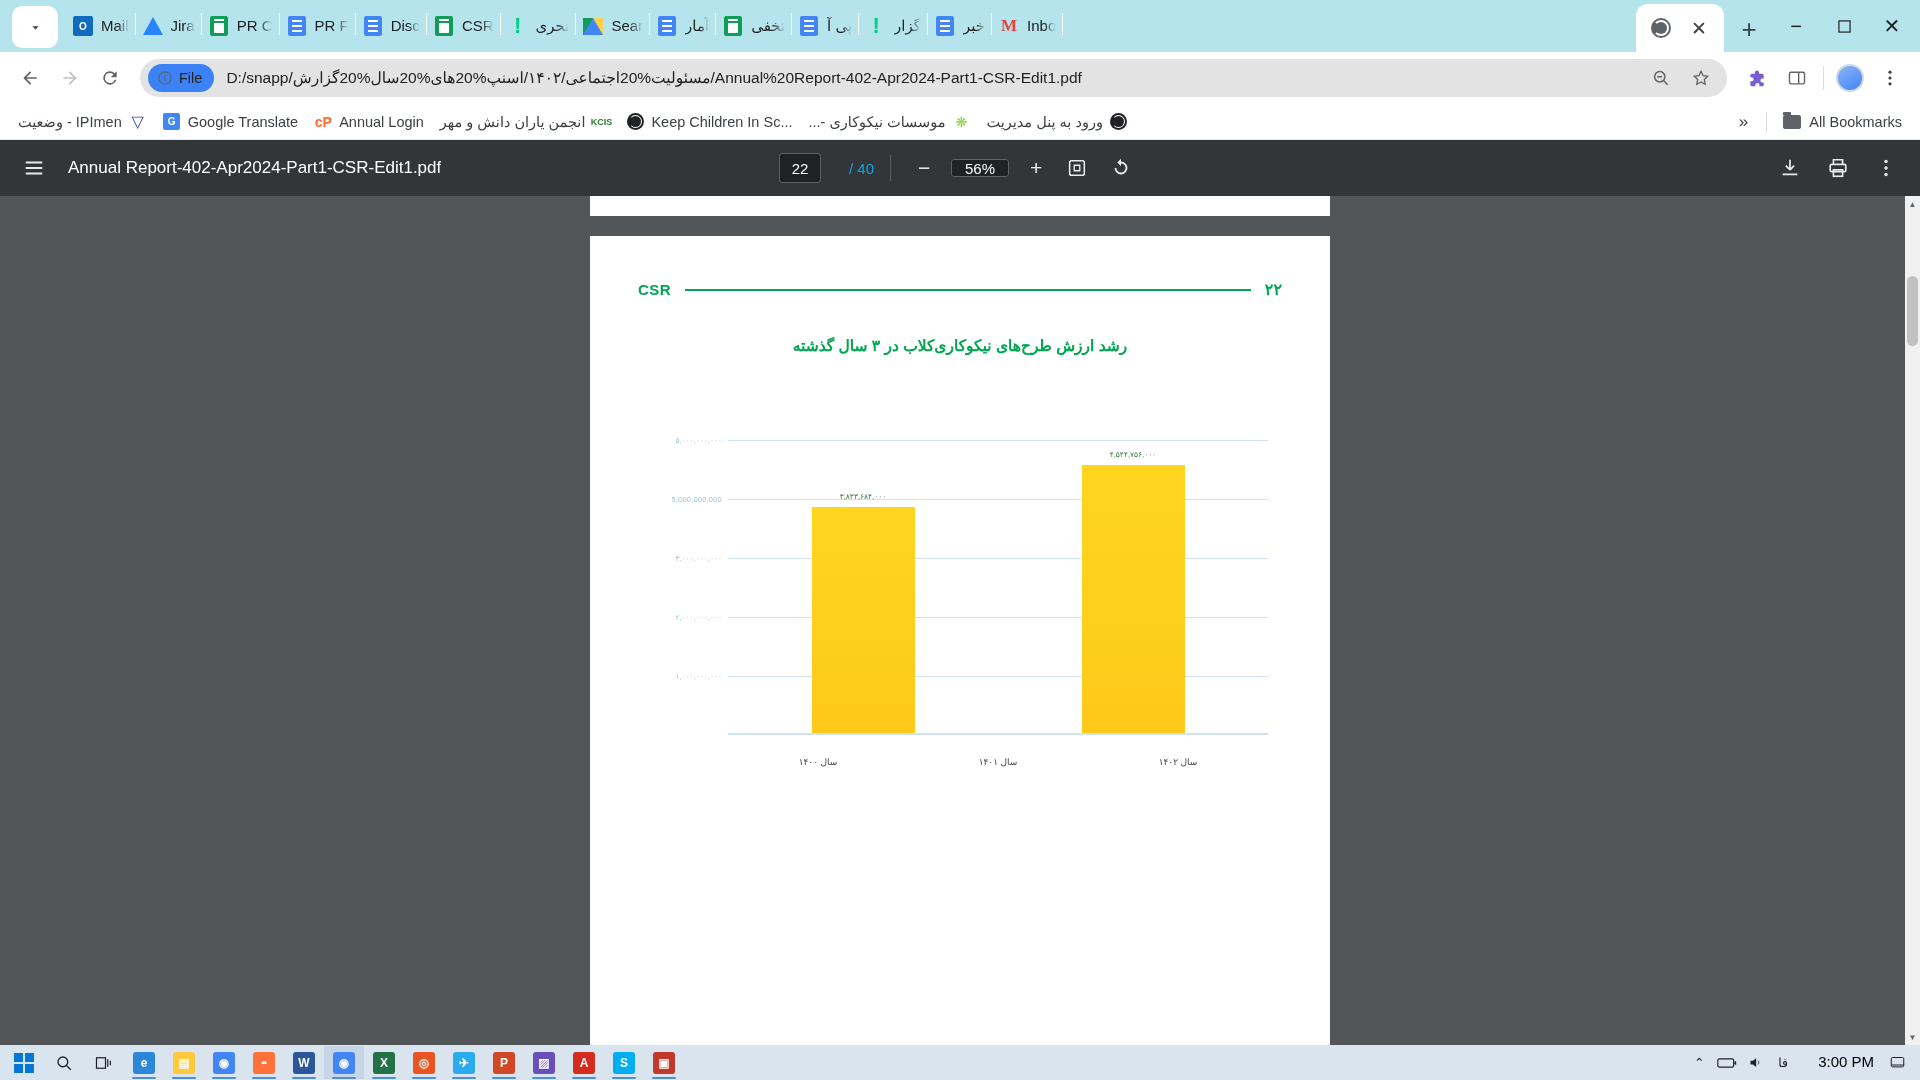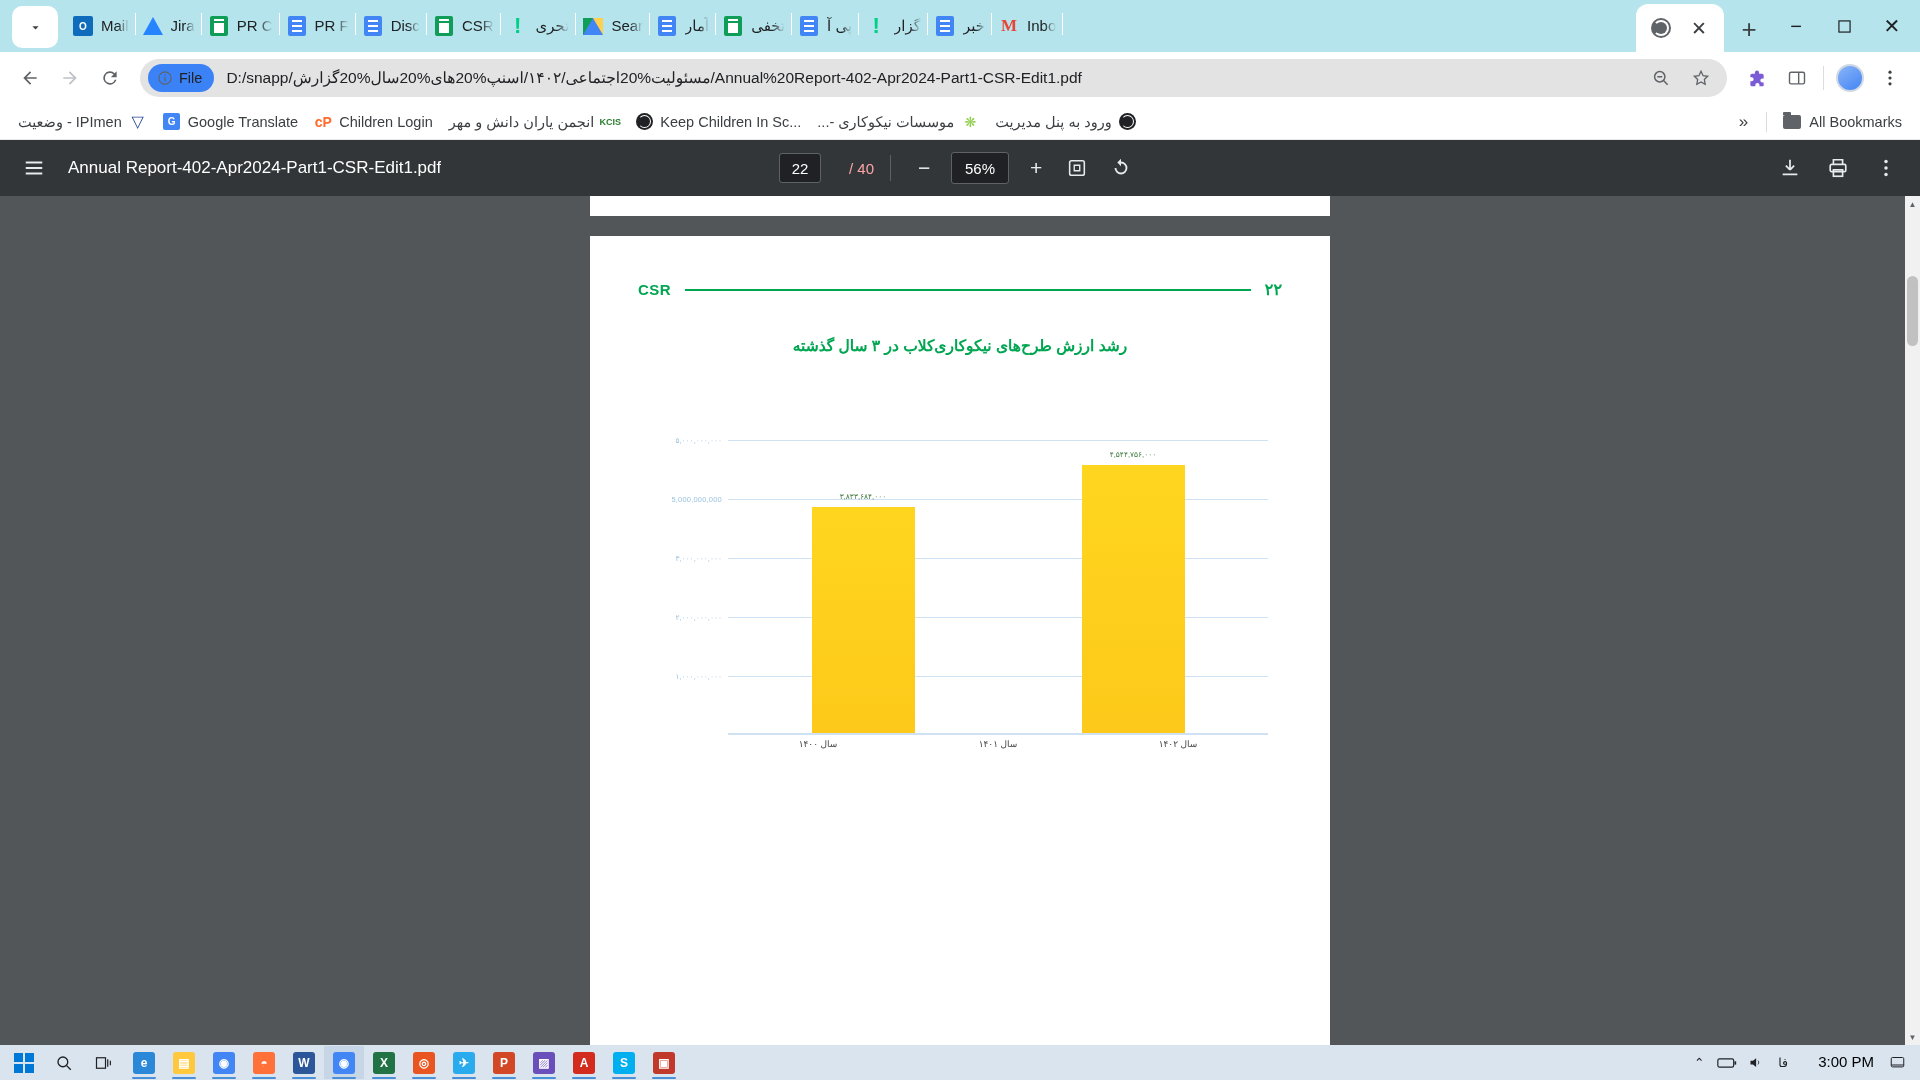--- a/index.html
+++ b/index.html
@@ -249,24 +249,24 @@
   .pdf-center { display:flex; align-items:center; margin-left:auto; margin-right:auto; gap: 4px; position:absolute; left:50%; transform:translateX(-50%);}
   .pagebox {
     width: 42px; height: 30px;
     background: #202124;
     border: 1px solid #5f6368;
     border-radius: 3px;
     color: #fff;
     font-size: 15px;
     display:flex; align-items:center; justify-content:center;
   }
-  .pagecount { font-size: 15px; color: #fca5a5; margin-left: 24px; }
+  .pagecount { font-size: 15px; color: #0ea5e9; margin-left: 24px; }
   .vsep { width:1px; height:26px; background:#5f6368; margin:0 12px;}
   .zoombox {
-    min-width: 58px; height: 32px;
+    min-width: 58px; height: 18px;
     background: #202124;
     border: 1px solid #5f6368;
     border-radius: 3px;
     color:#fff; font-size:15px;
     display:flex; align-items:center; justify-content:center;
     margin: 0 6px;
   }
   .zbtn { width:34px;height:34px;display:flex;align-items:center;justify-content:center;color:#e8eaed;font-size:21px;}
   .pdf-right { margin-left:auto; display:flex; align-items:center; gap: 8px; }
 
@@ -365,21 +365,21 @@
     font-size: 7.5px;
     color: #3d7a3d;
     white-space: nowrap;
     direction: ltr;
     letter-spacing: 0.2px;
   }
   .xlabels {
     position: absolute;
     left: 68px; right: 0;
     top: 100%;
-    margin-top: 4px;
+    margin-top: 22px;
     display: flex;
     justify-content: space-around;
   }
   .xlabel {
     width: 33%;
     text-align: center;
     font-size: 9px;
     color: #444;
     direction: rtl;
   }
@@ -623,21 +623,21 @@
       <div class="bm">
         <span class="bm-ico">
           <span class="fi-gtrans">G</span>
         </span>
         <span>Google Translate</span>
       </div>
       <div class="bm">
         <span class="bm-ico">
           <span class="fi-cpanel">cP</span>
         </span>
-        <span>Children Login</span>
+        <span>Annual Login</span>
       </div>
       <div class="bm rtl">
         <span class="bm-ico">
           <span class="fi-kcis">KCIS</span>
         </span>
         <span>انجمن یاران دانش و مهر</span>
       </div>
       <div class="bm">
         <span class="bm-ico">
           <span class="fi-globe-b"></span>

